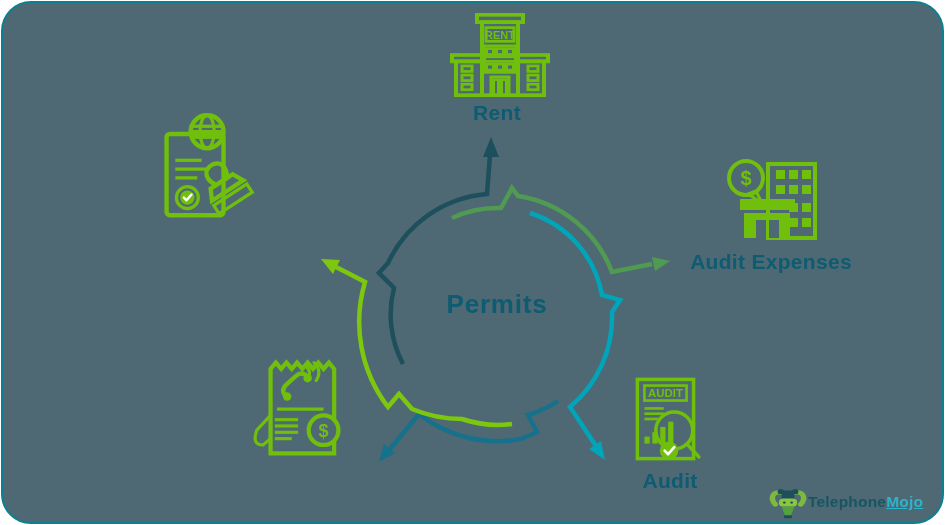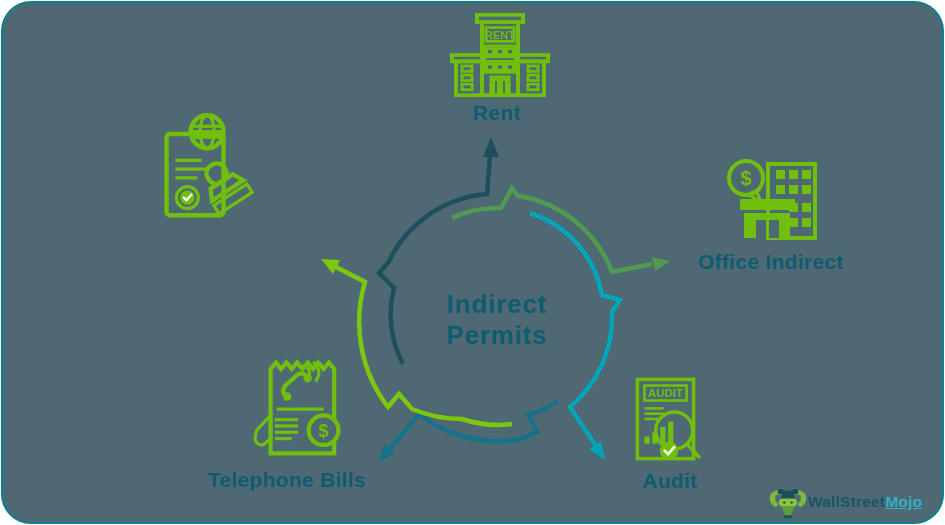--- a/index.html
+++ b/index.html
@@ -71,21 +71,20 @@
       <polygon class="fg-tel" points="379,462 395,453 384,444"></polygon>
     </g>
 
     <g>
       <path class="seg sg-perm" d="M512,424 A112,112 0 0 1 462,419 A130,130 0 0 1 412,409 L399,394 L388,407 A140,140 0 0 1 365,282 L336,267"></path>
       <polygon class="fg-perm" points="321,259 340,260 333,274"></polygon>
     </g>
   </svg>
 
   <div class="center-title">
-    <div>Indirect</div>
     <div>Permits</div>
   </div>
 
   <svg style="left:450px;top:13px" width="100" height="84" viewBox="0 0 100 92" preserveAspectRatio="none">
     <rect class="ic" x="27" y="2" width="46" height="8"></rect>
     <rect class="ic" x="32" y="10" width="36" height="80"></rect>
     <rect class="ic2" x="36" y="16" width="28" height="15"></rect>
     <text class="ictext" x="50" y="28" font-size="11" text-anchor="middle">RENT</text>
     <rect class="ic2" x="34" y="36" width="32" height="12"></rect>
     <rect class="ic2" x="36.5" y="39" width="7" height="6.5"></rect>
@@ -182,33 +181,32 @@
     <circle class="icf" cx="25" cy="78" r="6.5"></circle>
     <path class="ickw" d="M21.8,78 l2.4,2.4 l4.6,-5.2" stroke-width="2.2"></path>
     <g transform="rotate(-33 62 72)">
       <path class="ic" d="M62,44 c-6,0 -9,4 -9,9 c0,3.5 1.5,6 3,8.5 h12 c1.5,-2.5 3,-5 3,-8.5 c0,-5 -3,-9 -9,-9 z"></path>
       <path class="ic" d="M50,61.5 h24 l5,10 h-34 z"></path>
       <rect class="ic2" x="44" y="76" width="36" height="9"></rect>
     </g>
   </svg>
 
   <div class="lbl" style="left:357px;top:101px">Rent</div>
-  <div class="lbl" style="left:631px;top:250px">Office Indirect</div>
+  <div class="lbl" style="left:631px;top:250px">Audit Expenses</div>
   <div class="lbl" style="left:530px;top:469px">Audit</div>
-  <div class="lbl" style="left:147px;top:468px">Telephone Bills</div>
 
   <svg style="left:768px;top:484px" width="40" height="35" viewBox="0 0 44 48" preserveAspectRatio="none">
     <path d="M8,28 C2,20 5,9 14,12" fill="none" stroke="var(--logo-bull-arm)" stroke-width="6" stroke-linecap="round"></path>
     <path d="M36,28 C42,20 39,9 30,12" fill="none" stroke="var(--logo-bull-arm)" stroke-width="6" stroke-linecap="round"></path>
     <circle cx="14" cy="10.5" r="3.5" fill="var(--logo-bull-dark)"></circle>
     <circle cx="30" cy="10.5" r="3.5" fill="var(--logo-bull-dark)"></circle>
     <rect x="15" y="9" width="14" height="13" rx="3" fill="var(--logo-bull-dark)"></rect>
     <rect x="12" y="20" width="20" height="11" rx="5" fill="var(--logo-bull-muzzle)"></rect>
     <circle cx="18" cy="25.5" r="1.6" fill="var(--logo-bull-dark)"></circle>
     <circle cx="26" cy="25.5" r="1.6" fill="var(--logo-bull-dark)"></circle>
     <path d="M15,31 h14 l-4,13 h-6 z" fill="var(--logo-bull-body)"></path>
     <rect x="17.5" y="43" width="9" height="4" rx="1.5" fill="var(--logo-bull-dark)"></rect>
   </svg>
   <div class="logo-text">
-    <span class="logo-dark">WallStreet</span><span class="logo-cyan">Mojo</span>
+    <span class="logo-dark">Telephone</span><span class="logo-cyan">Mojo</span>
   </div>
 
 </div>
 
 </body></html>

